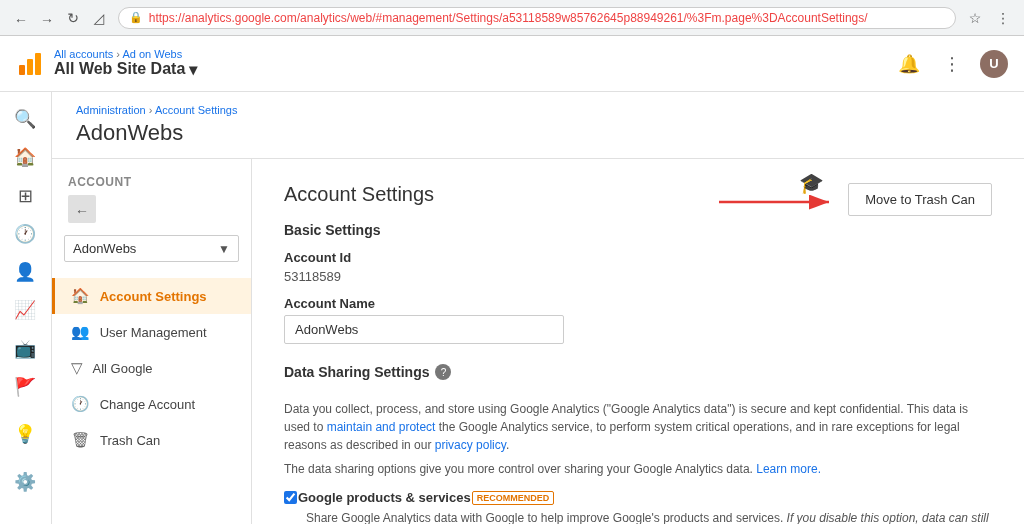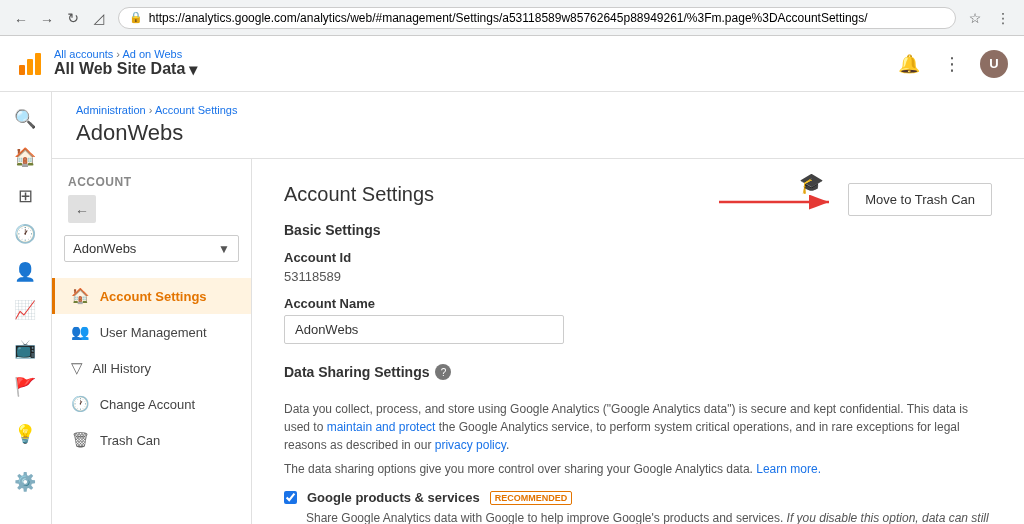--- a/index.html
+++ b/index.html
@@ -27,21 +27,21 @@
       border: 1px solid #ccc;
       border-radius: 12px;
       padding: 3px 10px;
       display: flex;
       align-items: center;
       gap: 6px;
       font-size: 12px;
       color: #333;
     }
     .lock-icon { color: #4caf50; font-size: 11px; }
-    .url-text { font-size: 12px; color: #000000; }
+    .url-text { font-size: 12px; color: #ef4444; }
     .browser-actions { display: flex; gap: 6px; align-items: center; }
     .browser-action-btn {
       width: 22px; height: 22px; border: none; background: none; cursor: pointer;
       display: flex; align-items: center; justify-content: center; color: #555; font-size: 14px;
     }
 
     
     .app-wrapper { display: flex; flex-direction: column; height: calc(100vh - 36px); }
 
     
@@ -180,21 +180,21 @@
       width: 16px; height: 16px; border-radius: 50%; background: #777;
       color: #fff; font-size: 10px; display: flex; align-items: center; justify-content: center; cursor: pointer;
     }
     .data-sharing-desc { font-size: 12px; color: #555; line-height: 1.5; margin-bottom: 8px; }
     .data-sharing-desc a { color: #1a73e8; text-decoration: none; }
     .data-sharing-note { font-size: 12px; color: #555; margin-bottom: 14px; }
     .data-sharing-note a { color: #1a73e8; text-decoration: none; }
 
     .checkbox-row { margin-bottom: 12px; }
     .checkbox-label {
-      display: flex; align-items: center; gap: 10px;
+      display: flex; align-items: center; gap: 1px;
       font-size: 13px; font-weight: bold; color: #333; margin-bottom: 4px;
     }
     .checkbox-label input[type=checkbox] { accent-color: #1a73e8; }
     .badge-recommended {
       font-size: 9px; font-weight: bold; color: #e37400;
       border: 1px solid #e37400; border-radius: 2px; padding: 1px 4px; text-transform: uppercase;
     }
     .checkbox-desc { font-size: 12px; color: #555; line-height: 1.5; margin-left: 22px; }
     .checkbox-desc a { color: #1a73e8; text-decoration: none; }
 
@@ -316,21 +316,21 @@
           <div class="sidebar-menu-item active">
             <span class="menu-icon">🏠</span>
             <span>Account Settings</span>
           </div>
           <div class="sidebar-menu-item">
             <span class="menu-icon">👥</span>
             <span>User Management</span>
           </div>
           <div class="sidebar-menu-item">
             <span class="menu-icon">▽</span>
-            <span>All History</span>
+            <span>All Google</span>
           </div>
           <div class="sidebar-menu-item">
             <span class="menu-icon">🕐</span>
             <span>Change Account</span>
           </div>
           <div class="sidebar-menu-item">
             <span class="menu-icon">🗑</span>
             <span>Trash Can</span>
           </div>
         </div>

